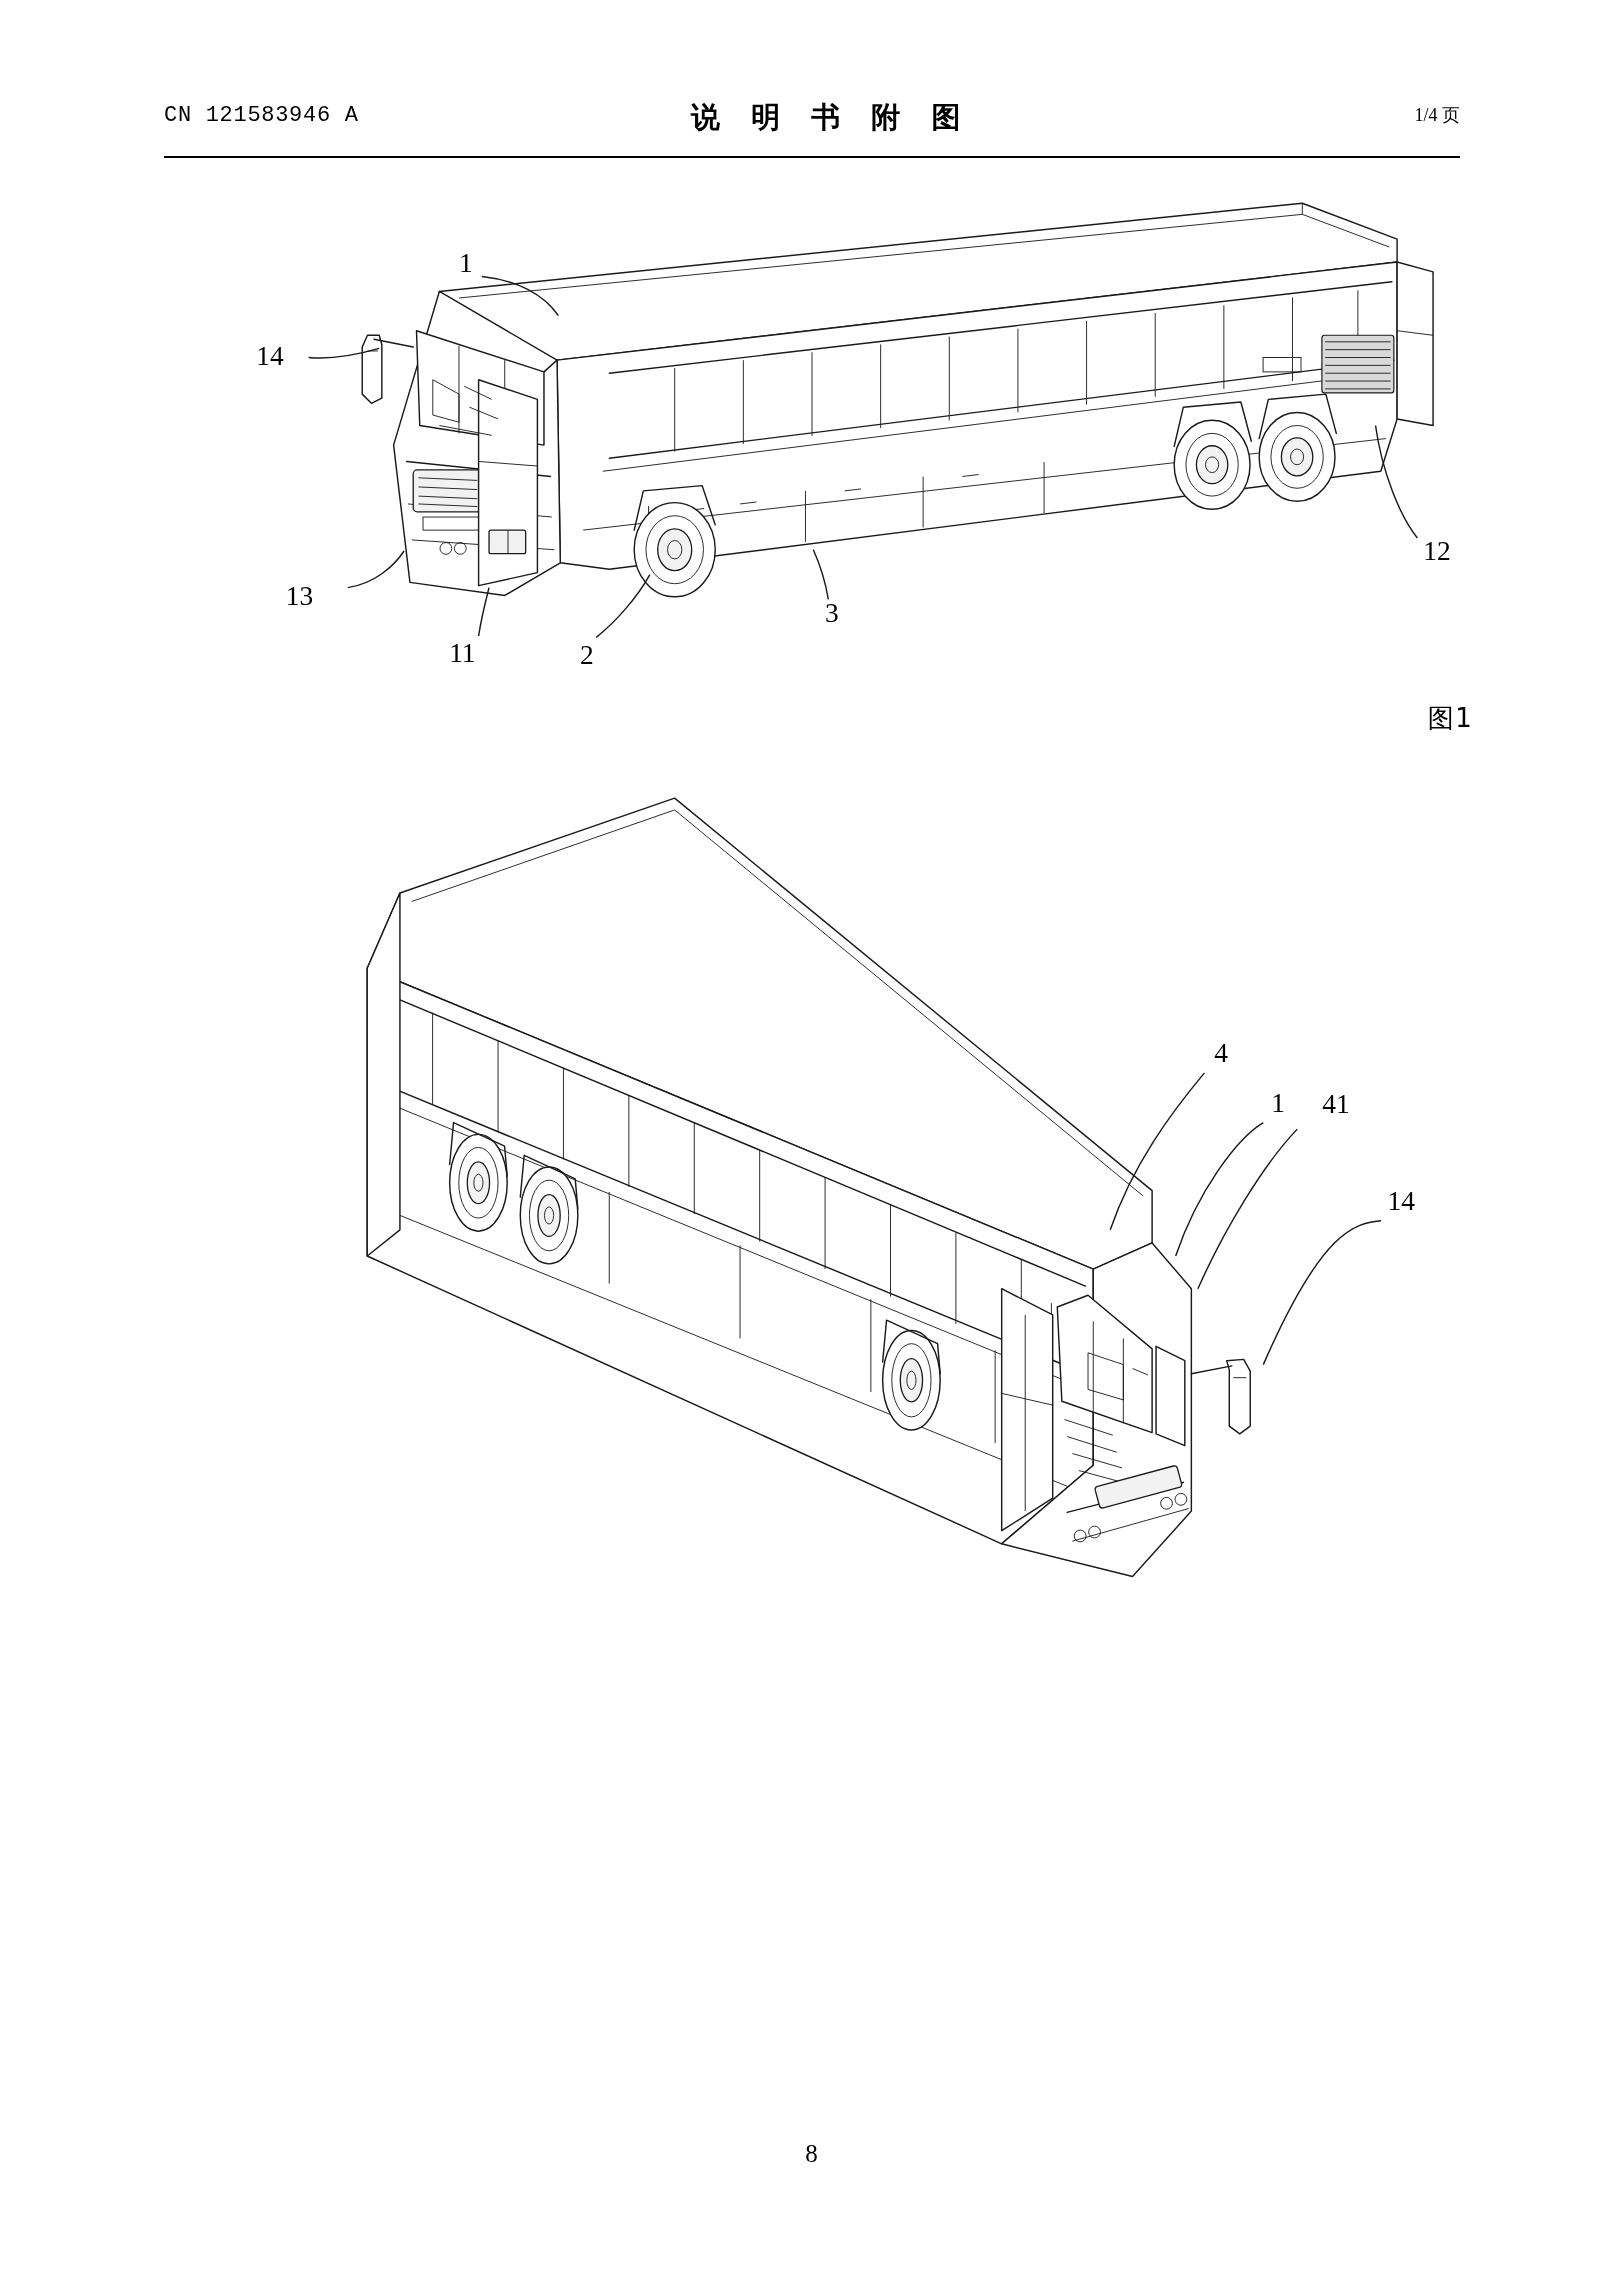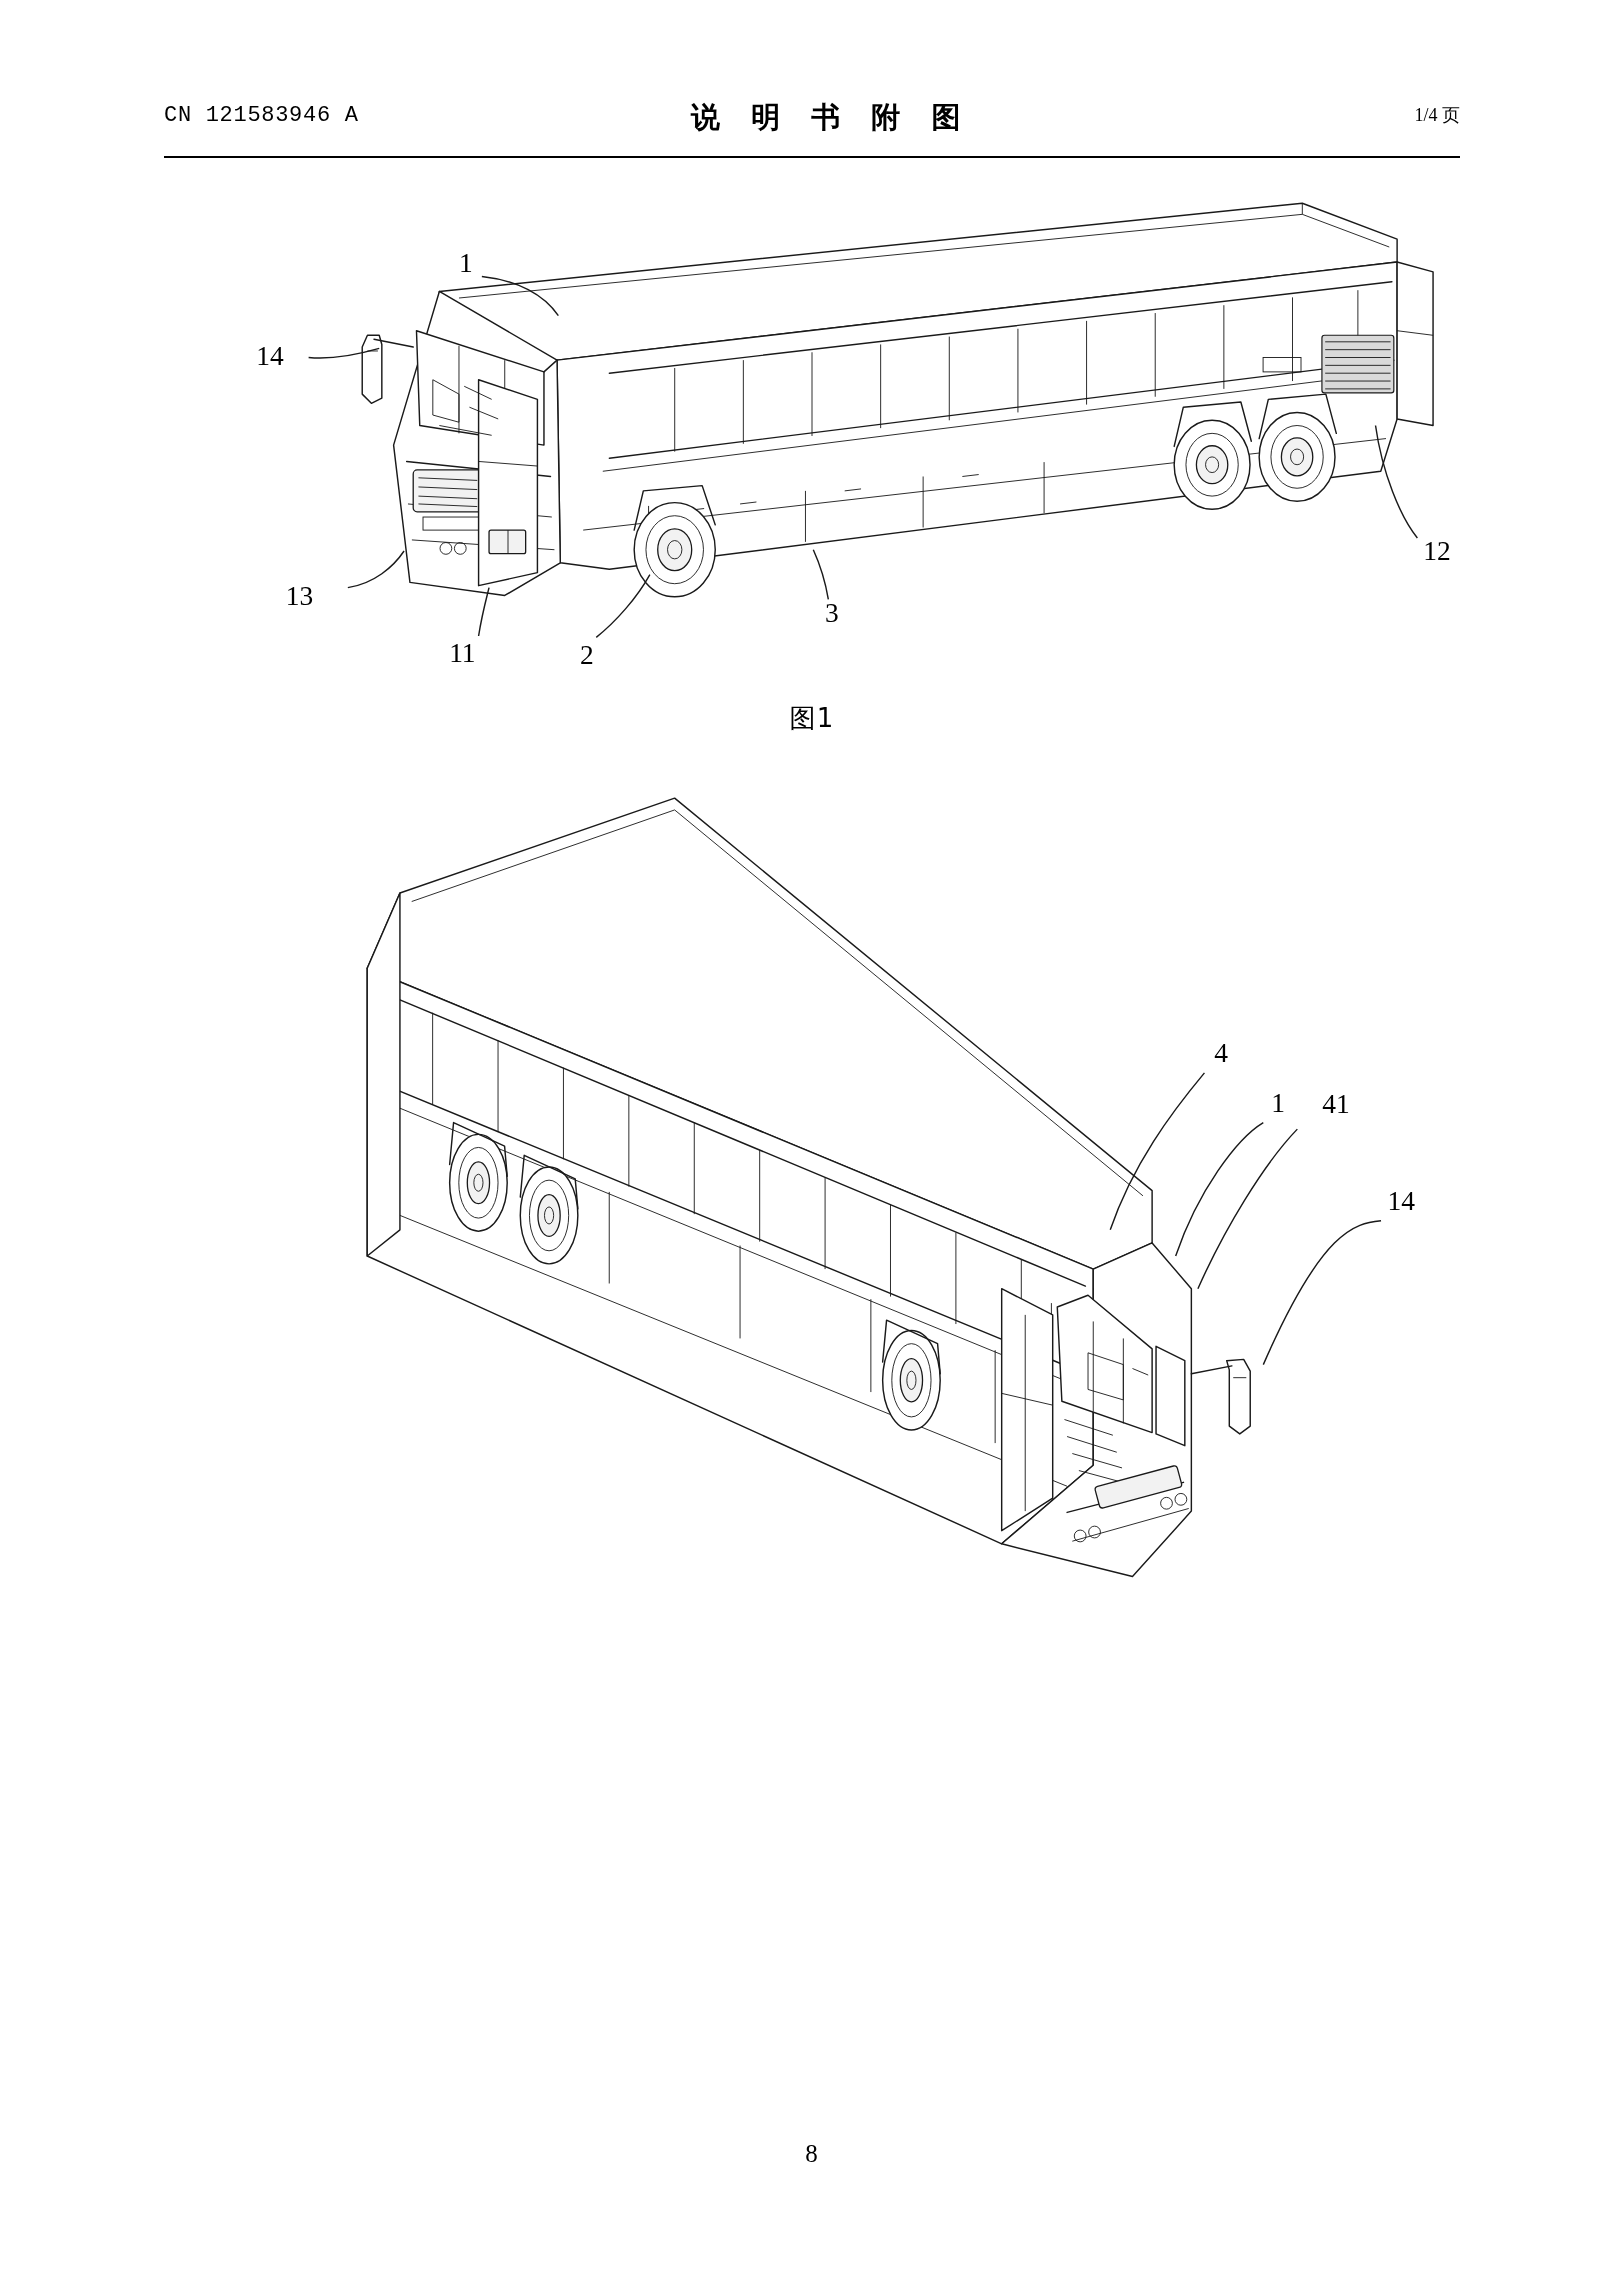--- a/index.html
+++ b/index.html
@@ -82,21 +82,21 @@
   }
   #figure-2 {
     left: 151px;
     top: 772px;
     width: 1322px;
     height: 955px;
   }
   .fig-caption {
     position: absolute;
     width: 100%;
-    text-align: center;
+    text-align: right;
     font-family: "DejaVu Sans", sans-serif;
     font-size: 26px;
     letter-spacing: 1.3px;
   }
   #fig1-caption { top: 537px; }
   #fig2-caption { top: 896px; }
 
   .fig-svg {
     position: absolute;
     left: 0;

